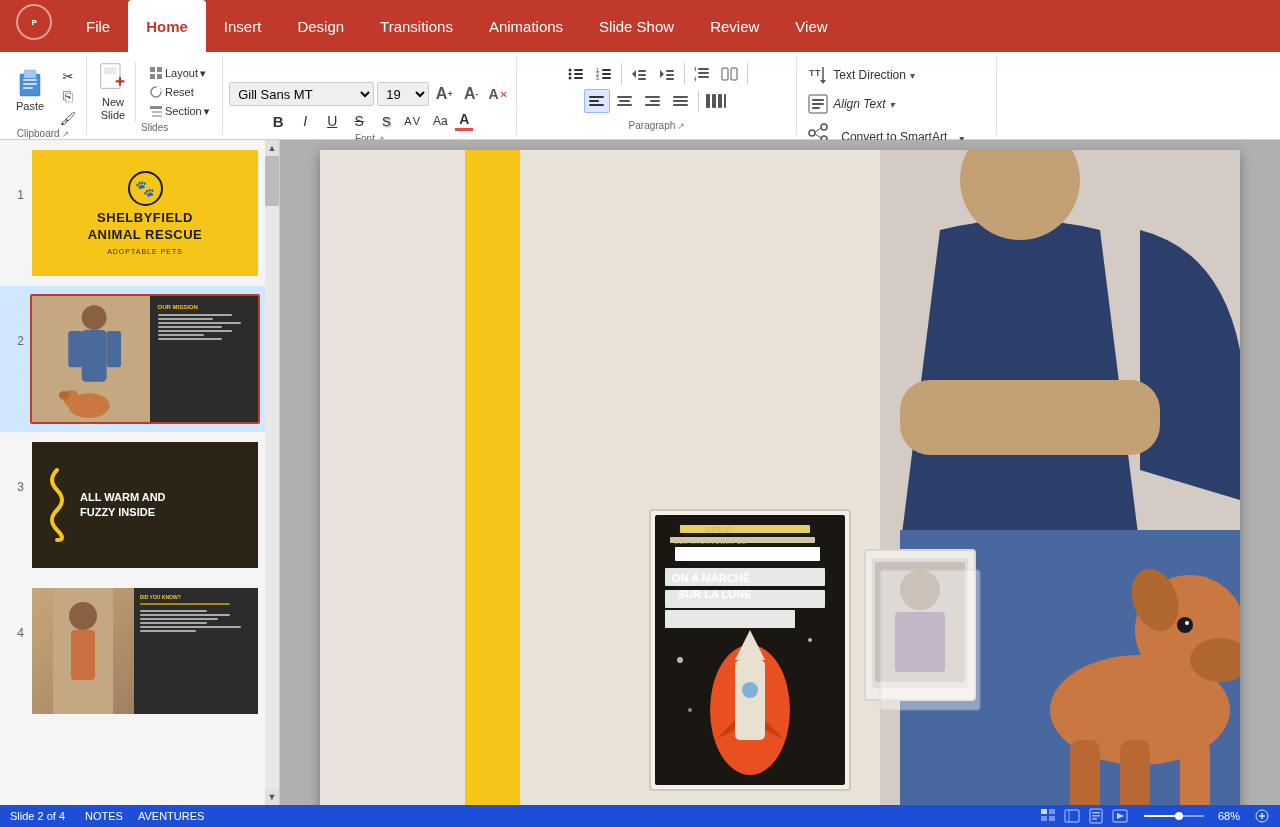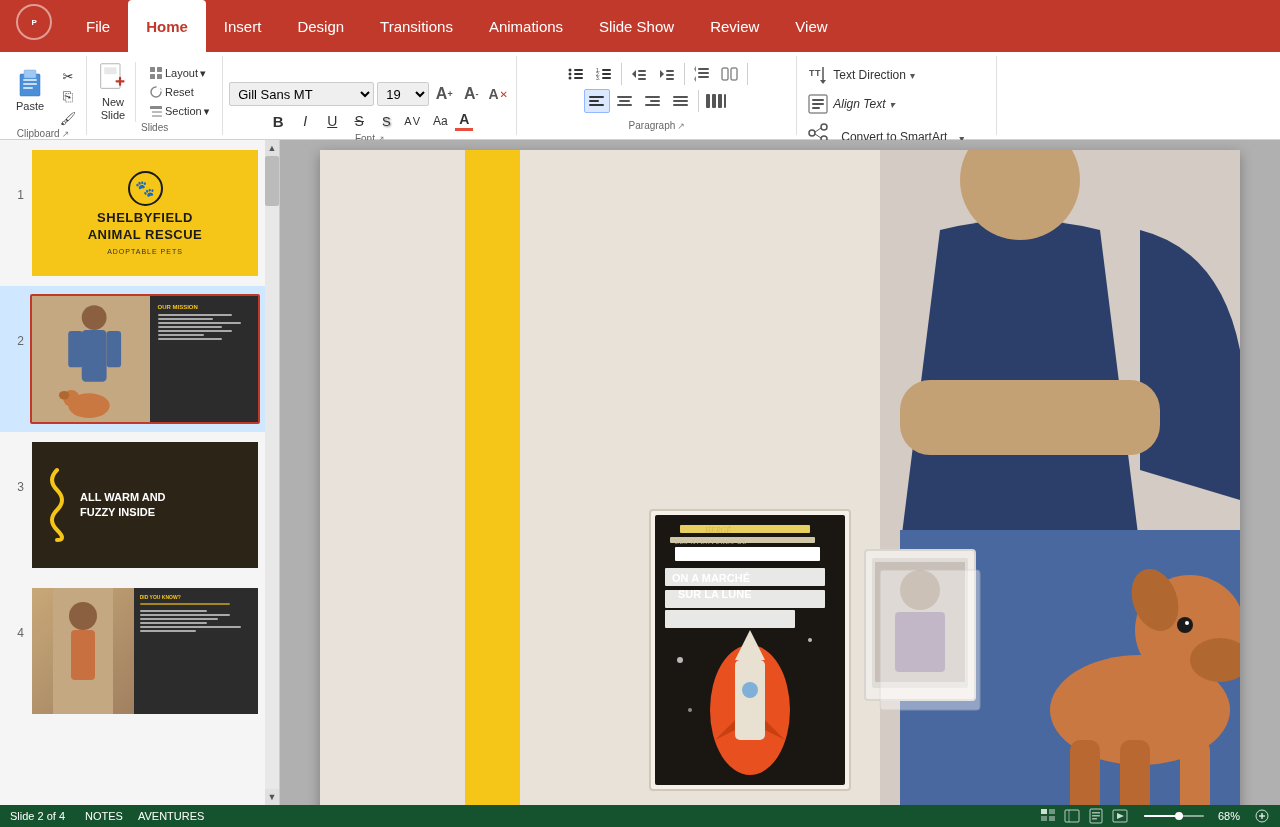--- a/index.html
+++ b/index.html
@@ -201,21 +201,21 @@
 
     
     .main-area {
       display: flex;
       height: calc(827px - 52px - 88px - 22px);
       background: #e8e8e8;
     }
 
     
     .status-bar {
-      background: #14532d;
+      background: #1d4ed8;
       height: 22px;
       display: flex;
       align-items: center;
       padding: 0 10px;
       font-size: 11px;
       color: white;
     }
 
     
     .slide-panel {

